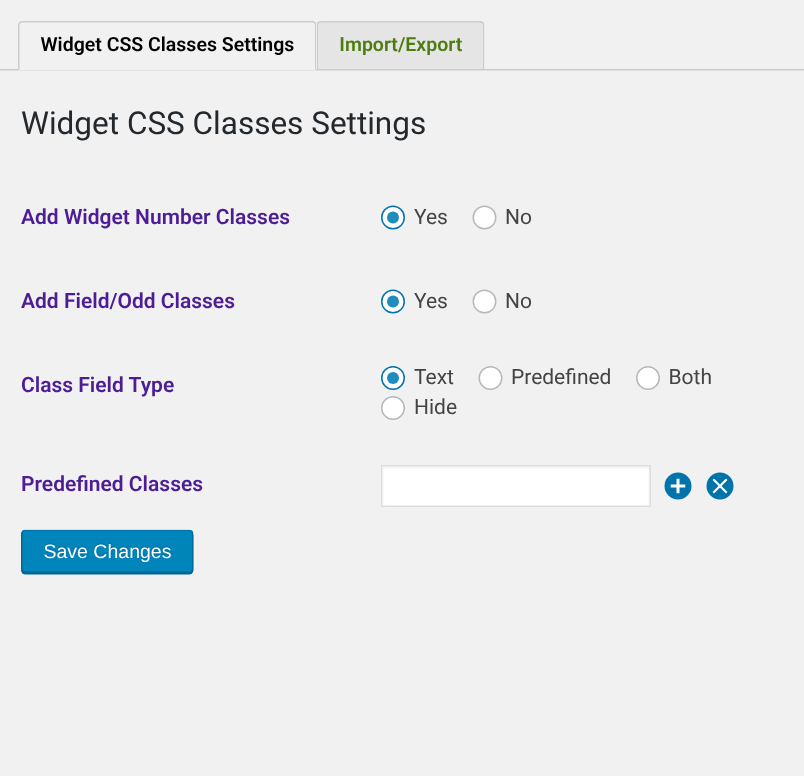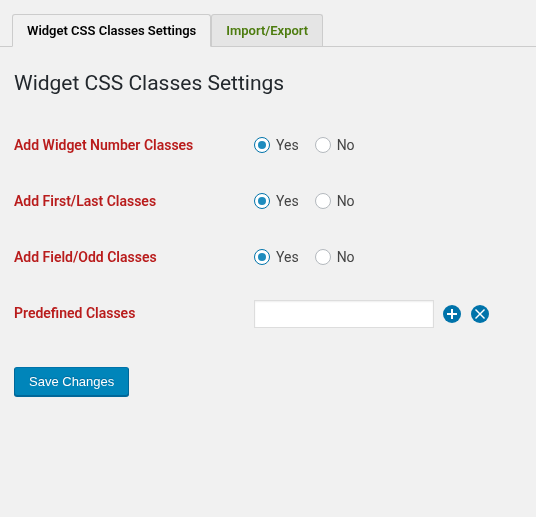--- a/index.html
+++ b/index.html
@@ -51,21 +51,21 @@
     width: 100%;
     border-collapse: collapse;
   }
   table.form-table th {
     text-align: left;
     vertical-align: top;
     padding: 20px 10px 20px 0;
     width: 230px;
     font-weight: 600;
     font-size: 14px;
-    color: #b91c1c;
+    color: #4c1d95;
   }
   table.form-table td {
     vertical-align: middle;
     padding: 15px 10px;
     font-size: 14px;
     color: #444;
   }
   .radio-group {
     display: flex;
     align-items: center;
@@ -131,21 +131,20 @@
     background: #0085ba;
     border: 1px solid #0073aa;
     border-color: #0073aa #006799 #006799;
     box-shadow: 0 1px 0 #006799;
     color: #fff;
     text-shadow: 0 -1px 1px #006799;
     padding: 6px 14px;
     font-size: 13px;
     border-radius: 3px;
     cursor: pointer;
-    margin-top: 24px;
   }
 </style>
 </head>
 <body>
 
 <div class="tabs">
   <div class="tab active">Widget CSS Classes Settings</div>
   <div class="tab">Import/Export</div>
 </div>
 
@@ -163,45 +162,53 @@
             <span>Yes</span>
           </span>
           <span class="radio-option">
             <span class="radio-circle"></span>
             <span>No</span>
           </span>
         </div>
       </td>
     </tr>
     <tr>
-      <th>Add First/Last Classes</th>
+      <th>Add Field/Odd Classes</th>
       <td>
         <div class="radio-group">
           <span class="radio-option">
             <span class="radio-circle checked"></span>
             <span>Yes</span>
           </span>
           <span class="radio-option">
             <span class="radio-circle"></span>
             <span>No</span>
           </span>
         </div>
       </td>
     </tr>
     <tr>
-      <th>Add Field/Odd Classes</th>
+      <th>Class Field Type</th>
       <td>
         <div class="radio-group">
           <span class="radio-option">
             <span class="radio-circle checked"></span>
-            <span>Yes</span>
-          </span>
-          <span class="radio-option">
-            <span class="radio-circle"></span>
-            <span>No</span>
+            <span>Text</span>
+          </span>
+          <span class="radio-option">
+            <span class="radio-circle"></span>
+            <span>Predefined</span>
+          </span>
+          <span class="radio-option">
+            <span class="radio-circle"></span>
+            <span>Both</span>
+          </span>
+          <span class="radio-option">
+            <span class="radio-circle"></span>
+            <span>Hide</span>
           </span>
         </div>
       </td>
     </tr>
     <tr>
       <th>Predefined Classes</th>
       <td>
         <input type="text" class="predefined" value="" style="">
         <span class="icon-btn icon-plus">
           <svg width="10" height="10" viewBox="0 0 10 10">

